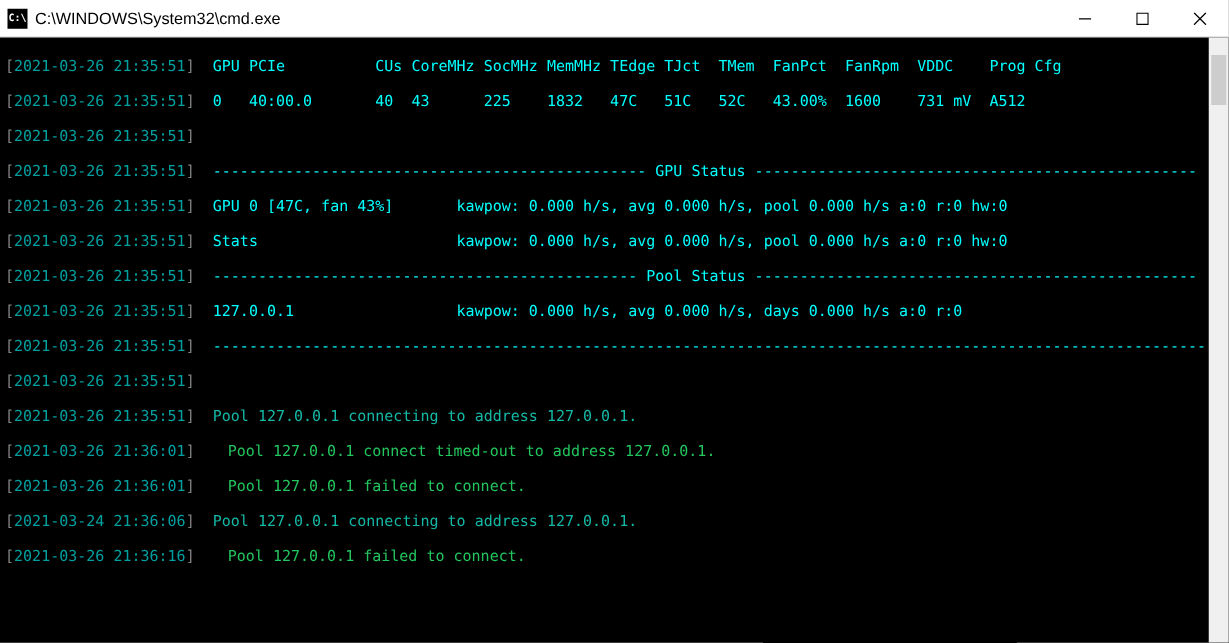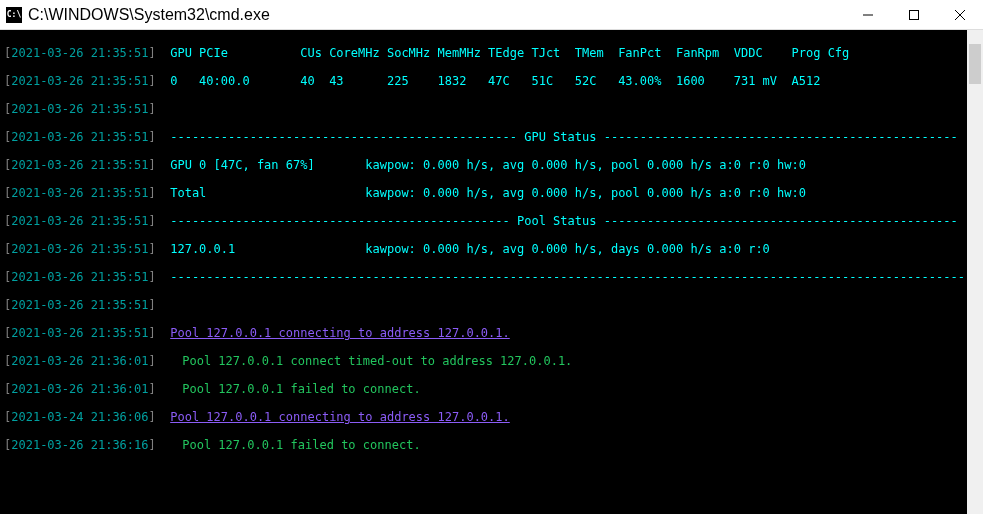--- a/index.html
+++ b/index.html
@@ -1,30 +1,30 @@
 <!DOCTYPE html>
 <html><head>
 <meta charset="utf-8">
 <style>
 * { margin: 0; padding: 0; box-sizing: border-box; }
 body { font-family: Consolas, monospace; font-size: 12px; background: #f0f0f0; width: 983px; height: 514px; overflow: hidden; }
 .titlebar { background: #fff; height: 30px; display: flex; align-items: center; border-bottom: 1px solid #ddd; }
 .titlebar-icon { width: 16px; height: 16px; margin: 0 6px; background: #000; display: flex; align-items: center; justify-content: center; color: #fff; font-size: 8px; font-weight: bold; }
-.titlebar-title { flex: 1; font-family: 'Segoe UI', sans-serif; font-size: 16px; color: #000; }
+.titlebar-title { flex: 1; font-family: 'Segoe UI', sans-serif; font-size: 13px; color: #000; }
 .titlebar-buttons { display: flex; }
 .titlebar-btn { width: 46px; height: 30px; display: flex; align-items: center; justify-content: center; font-family: 'Segoe UI', sans-serif; }
 .terminal { background: #000; height: 512px; display: flex; position: relative; }
 .terminal-content { flex: 1; padding: 2px 4px; line-height: 14px; overflow: hidden; white-space: pre; }
 .scrollbar { width: 16px; background: #f0f0f0; position: relative; }
 .scrollbar-thumb { position: absolute; top: 14px; left: 2px; width: 12px; height: 40px; background: #cdcdcd; }
 .ln { display: block; height: 14px; }
 .ts { color: #00a0a0; }
 .br { color: #808080; }
 .cy { color: #00ffff; }
-.wh { color: #8b5cf6; text-decoration: underline; }
+.wh { color: #14b8a6; }
 .rd { color: #22c55e; margin-left: 12px; }
 </style>
 </head>
 <body>
 
 <div class="titlebar">
   <div class="titlebar-icon">C:\</div>
   <div class="titlebar-title">C:\WINDOWS\System32\cmd.exe</div>
   <div class="titlebar-buttons">
     <div class="titlebar-btn">
@@ -45,22 +45,22 @@
       </div>
   </div>
 </div>
 
 <div class="terminal">
   <div class="terminal-content">
 <span class="ln"><span class="br">[</span><span class="ts">2021-03-26 21:35:51</span><span class="br">]</span>  <span class="cy">GPU PCIe          CUs CoreMHz SocMHz MemMHz TEdge TJct  TMem  FanPct  FanRpm  VDDC    Prog Cfg</span></span>
 <span class="ln"><span class="br">[</span><span class="ts">2021-03-26 21:35:51</span><span class="br">]</span>  <span class="cy">0   40:00.0       40  43      225    1832   47C   51C   52C   43.00%  1600    731 mV  A512</span></span>
 <span class="ln"><span class="br">[</span><span class="ts">2021-03-26 21:35:51</span><span class="br">]</span></span>
 <span class="ln"><span class="br">[</span><span class="ts">2021-03-26 21:35:51</span><span class="br">]</span>  <span class="cy">------------------------------------------------ GPU Status -------------------------------------------------</span></span>
-<span class="ln"><span class="br">[</span><span class="ts">2021-03-26 21:35:51</span><span class="br">]</span>  <span class="cy">GPU 0 [47C, fan 67%]       kawpow: 0.000 h/s, avg 0.000 h/s, pool 0.000 h/s a:0 r:0 hw:0</span></span>
-<span class="ln"><span class="br">[</span><span class="ts">2021-03-26 21:35:51</span><span class="br">]</span>  <span class="cy">Total                      kawpow: 0.000 h/s, avg 0.000 h/s, pool 0.000 h/s a:0 r:0 hw:0</span></span>
+<span class="ln"><span class="br">[</span><span class="ts">2021-03-26 21:35:51</span><span class="br">]</span>  <span class="cy">GPU 0 [47C, fan 43%]       kawpow: 0.000 h/s, avg 0.000 h/s, pool 0.000 h/s a:0 r:0 hw:0</span></span>
+<span class="ln"><span class="br">[</span><span class="ts">2021-03-26 21:35:51</span><span class="br">]</span>  <span class="cy">Stats                      kawpow: 0.000 h/s, avg 0.000 h/s, pool 0.000 h/s a:0 r:0 hw:0</span></span>
 <span class="ln"><span class="br">[</span><span class="ts">2021-03-26 21:35:51</span><span class="br">]</span>  <span class="cy">----------------------------------------------- Pool Status -------------------------------------------------</span></span>
 <span class="ln"><span class="br">[</span><span class="ts">2021-03-26 21:35:51</span><span class="br">]</span>  <span class="cy">127.0.0.1                  kawpow: 0.000 h/s, avg 0.000 h/s, days 0.000 h/s a:0 r:0</span></span>
 <span class="ln"><span class="br">[</span><span class="ts">2021-03-26 21:35:51</span><span class="br">]</span>  <span class="cy">--------------------------------------------------------------------------------------------------------------</span></span>
 <span class="ln"><span class="br">[</span><span class="ts">2021-03-26 21:35:51</span><span class="br">]</span></span>
 <span class="ln"><span class="br">[</span><span class="ts">2021-03-26 21:35:51</span><span class="br">]</span>  <span class="wh">Pool 127.0.0.1 connecting to address 127.0.0.1.</span></span>
 <span class="ln"><span class="br">[</span><span class="ts">2021-03-26 21:36:01</span><span class="br">]</span>  <span class="rd">Pool 127.0.0.1 connect timed-out to address 127.0.0.1.</span></span>
 <span class="ln"><span class="br">[</span><span class="ts">2021-03-26 21:36:01</span><span class="br">]</span>  <span class="rd">Pool 127.0.0.1 failed to connect.</span></span>
 <span class="ln"><span class="br">[</span><span class="ts">2021-03-24 21:36:06</span><span class="br">]</span>  <span class="wh">Pool 127.0.0.1 connecting to address 127.0.0.1.</span></span>
 <span class="ln"><span class="br">[</span><span class="ts">2021-03-26 21:36:16</span><span class="br">]</span>  <span class="rd">Pool 127.0.0.1 failed to connect.</span></span>
 

